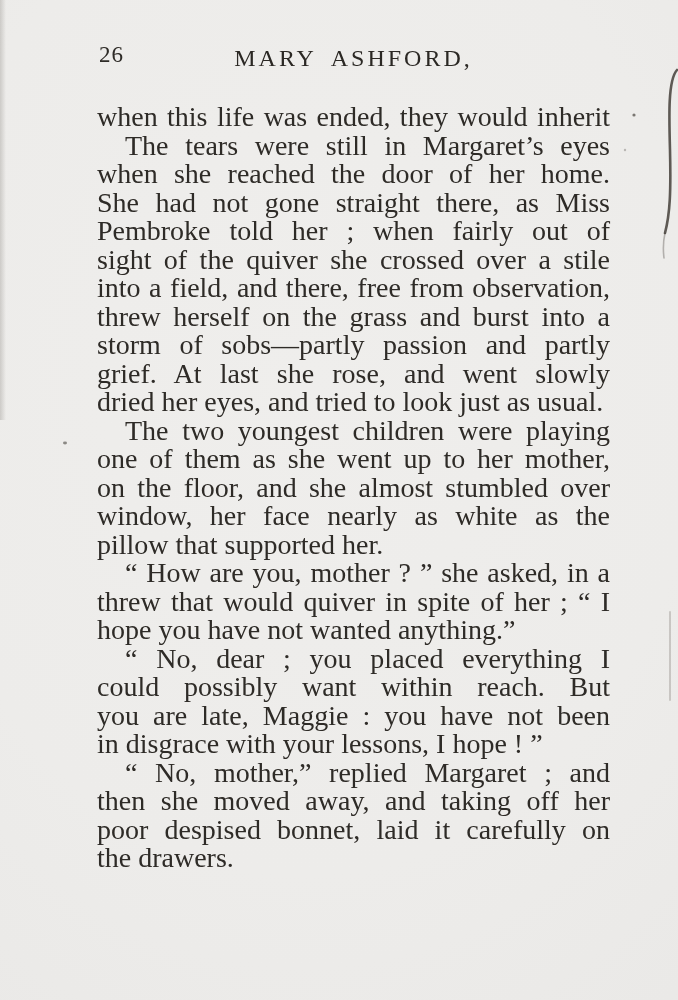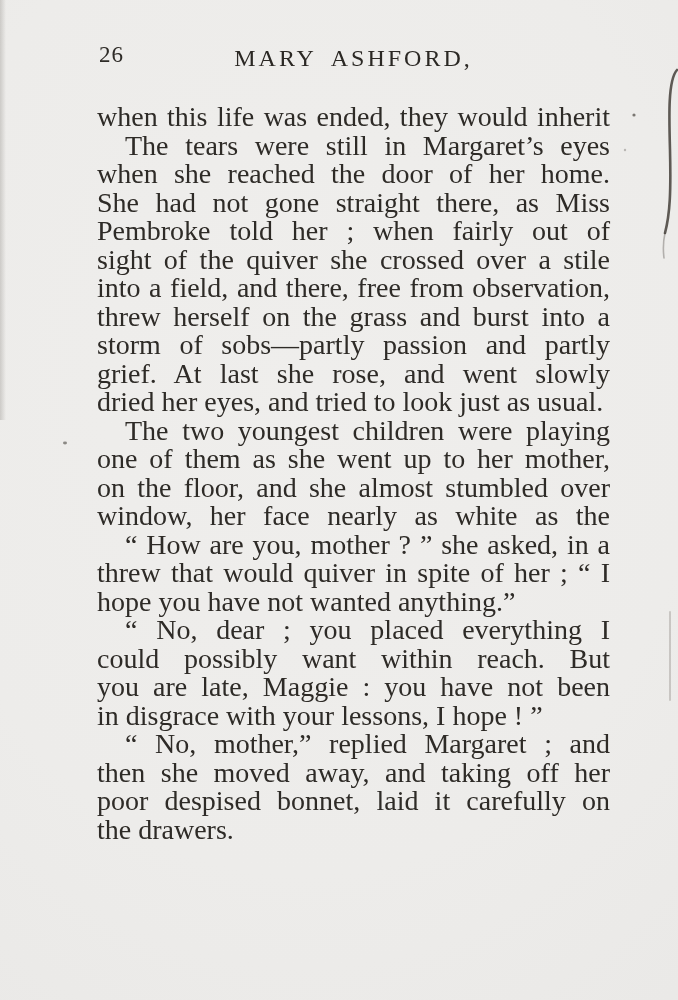--- a/index.html
+++ b/index.html
@@ -93,20 +93,21 @@
       <div class="line">sight of the quiver she crossed over a stile</div>
       <div class="line">into a field, and there, free from observation,</div>
       <div class="line">threw herself on the grass and burst into a</div>
       <div class="line">storm of sobs—partly passion and partly</div>
       <div class="line">grief. At last she rose, and went slowly</div>
       <div class="line last">dried her eyes, and tried to look just as usual.</div>
       <div class="line indent">The two youngest children were playing</div>
       <div class="line">one of them as she went up to her mother,</div>
       <div class="line">on the floor, and she almost stumbled over</div>
       <div class="line">window, her face nearly as white as the</div>
+      <div class="line last">pillow that supported her.</div>
       <div class="line indent">“ How are you, mother ? ” she asked, in a</div>
       <div class="line">threw that would quiver in spite of her ; “ I</div>
       <div class="line last">hope you have not wanted anything.”</div>
       <div class="line indent">“ No, dear ; you placed everything I</div>
       <div class="line">could possibly want within reach. But</div>
       <div class="line">you are late, Maggie : you have not been</div>
       <div class="line last">in disgrace with your lessons, I hope ! ”</div>
       <div class="line indent">“ No, mother,” replied Margaret ; and</div>
       <div class="line">then she moved away, and taking off her</div>
       <div class="line">poor despised bonnet, laid it carefully on</div>

